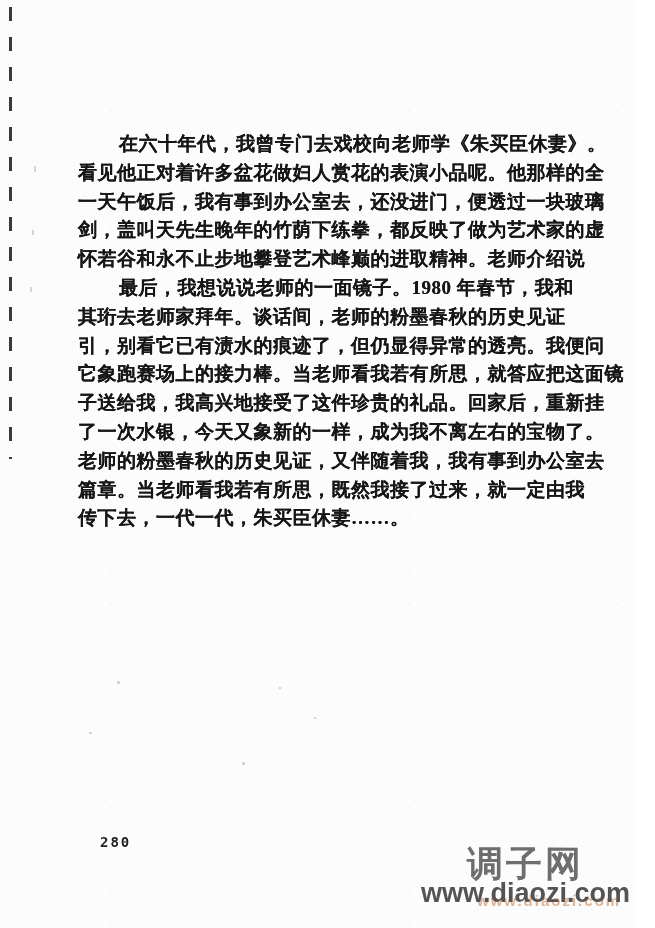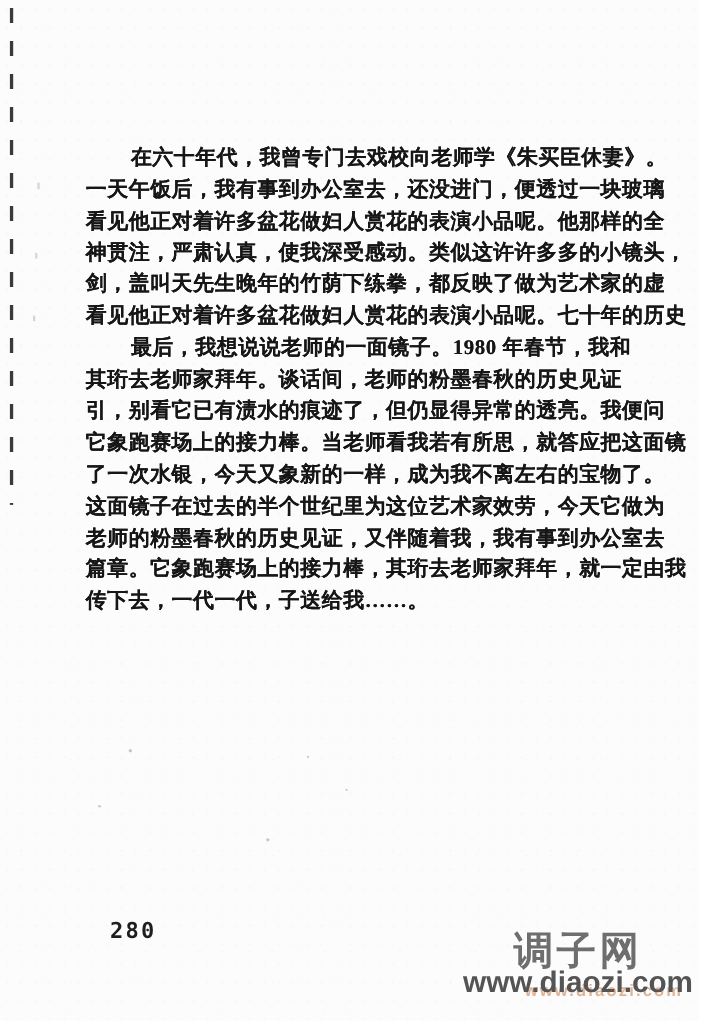--- a/index.html
+++ b/index.html
@@ -52,21 +52,21 @@
     height: 28.8px;
   }
   .text-line.indent {
     padding-left: 41px;
   }
   .page-number {
     position: absolute;
     left: 100px;
     top: 834px;
     font-family: "DejaVu Sans Mono", monospace;
-    font-size: 20px;
+    font-size: 14px;
     font-weight: 700;
     letter-spacing: 2px;
     color: #1e1e1e;
   }
   .watermark {
     position: absolute;
     right: 0;
     bottom: 0;
     width: 655px;
     height: 100px;
@@ -116,34 +116,33 @@
 </style>
 </head>
 <body>
 
 <div class="page">
 
   <div class="binding-dashes"></div>
 
   <div class="body-text">
       <div class="text-line indent">在六十年代，我曾专门去戏校向老师学《朱买臣休妻》。</div>
+      <div class="text-line">看见他正对着许多盆花做妇人赏花的表演小品呢。他那样的全</div>
       <div class="text-line">一天午饭后，我有事到办公室去，还没进门，便透过一块玻璃</div>
-      <div class="text-line">看见他正对着许多盆花做妇人赏花的表演小品呢。他那样的全</div>
-      <div class="text-line">神贯注，严肃认真，使我深受感动。类似这许许多多的小镜头，</div>
       <div class="text-line">剑，盖叫天先生晚年的竹荫下练拳，都反映了做为艺术家的虚</div>
-      <div class="text-line">看见他正对着许多盆花做妇人赏花的表演小品呢。七十年的历史</div>
+      <div class="text-line">怀若谷和永不止步地攀登艺术峰巅的进取精神。老师介绍说</div>
       <div class="text-line indent">最后，我想说说老师的一面镜子。1980 年春节，我和</div>
       <div class="text-line">其珩去老师家拜年。谈话间，老师的粉墨春秋的历史见证</div>
       <div class="text-line">引，别看它已有渍水的痕迹了，但仍显得异常的透亮。我便问</div>
       <div class="text-line">它象跑赛场上的接力棒。当老师看我若有所思，就答应把这面镜</div>
+      <div class="text-line">子送给我，我高兴地接受了这件珍贵的礼品。回家后，重新挂</div>
       <div class="text-line">了一次水银，今天又象新的一样，成为我不离左右的宝物了。</div>
-      <div class="text-line">这面镜子在过去的半个世纪里为这位艺术家效劳，今天它做为</div>
       <div class="text-line">老师的粉墨春秋的历史见证，又伴随着我，我有事到办公室去</div>
-      <div class="text-line">篇章。它象跑赛场上的接力棒，其珩去老师家拜年，就一定由我</div>
-      <div class="text-line">传下去，一代一代，子送给我……。</div>
+      <div class="text-line">篇章。当老师看我若有所思，既然我接了过来，就一定由我</div>
+      <div class="text-line">传下去，一代一代，朱买臣休妻……。</div>
     </div>
 
   <div class="page-number">280</div>
 
   <div class="speck" style="left:117px;top:681px;width:3px;height:3px;"></div>
   <div class="speck" style="left:279px;top:687px;width:2px;height:2px;"></div>
   <div class="speck" style="left:89px;top:732px;width:3px;height:2px;"></div>
   <div class="speck" style="left:314px;top:717px;width:2px;height:2px;"></div>
   <div class="speck" style="left:242px;top:762px;width:3px;height:3px;"></div>
   <div class="margin-mark" style="left:34px;top:166px;width:2px;height:6px;"></div>

